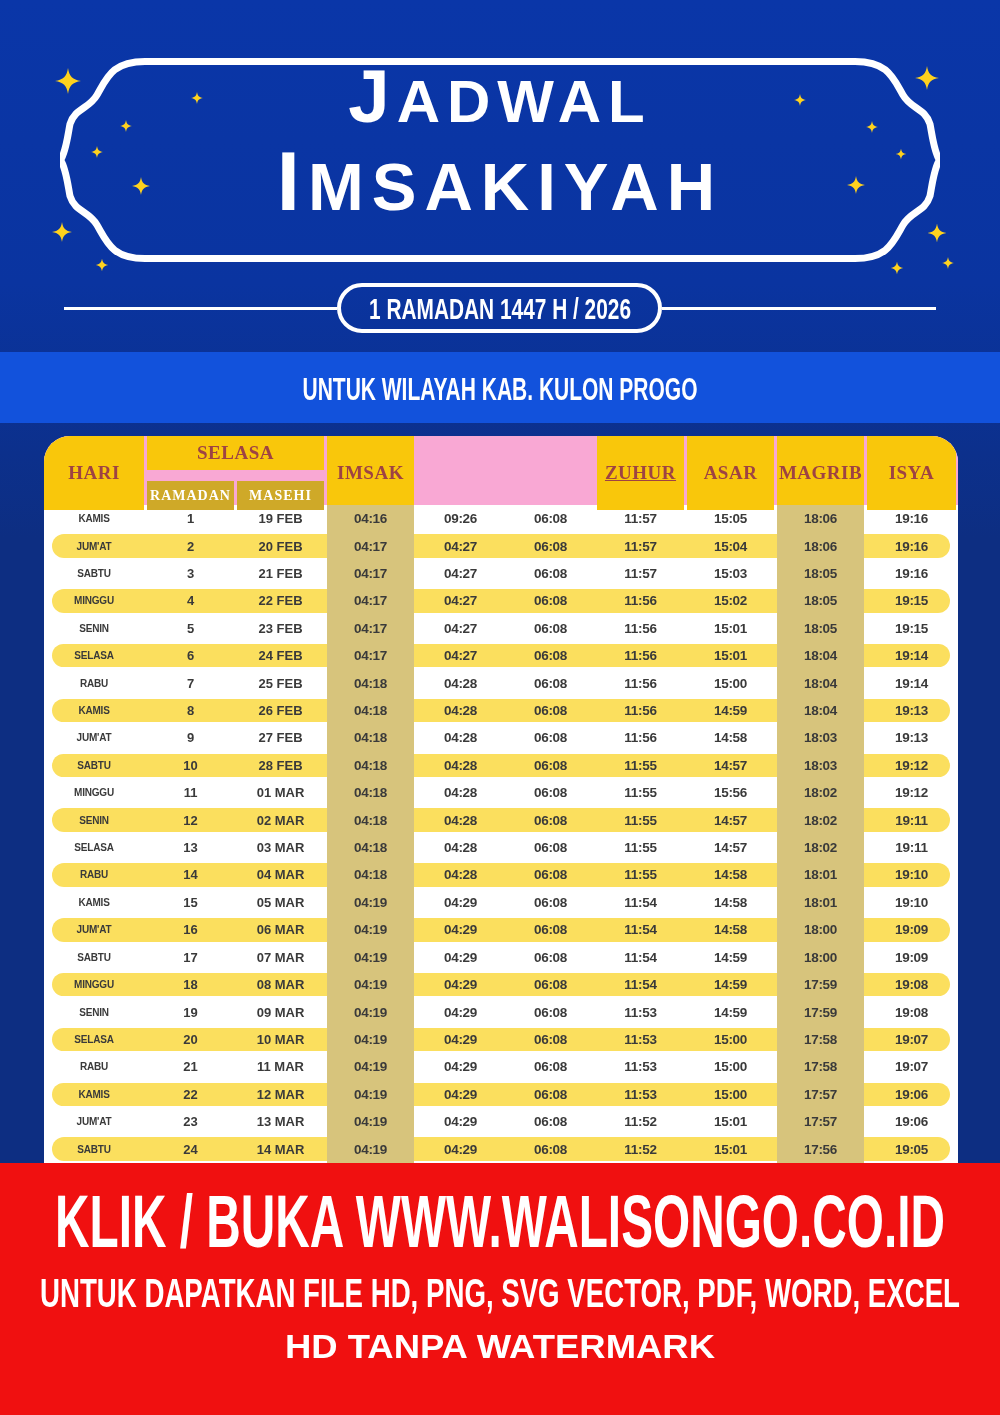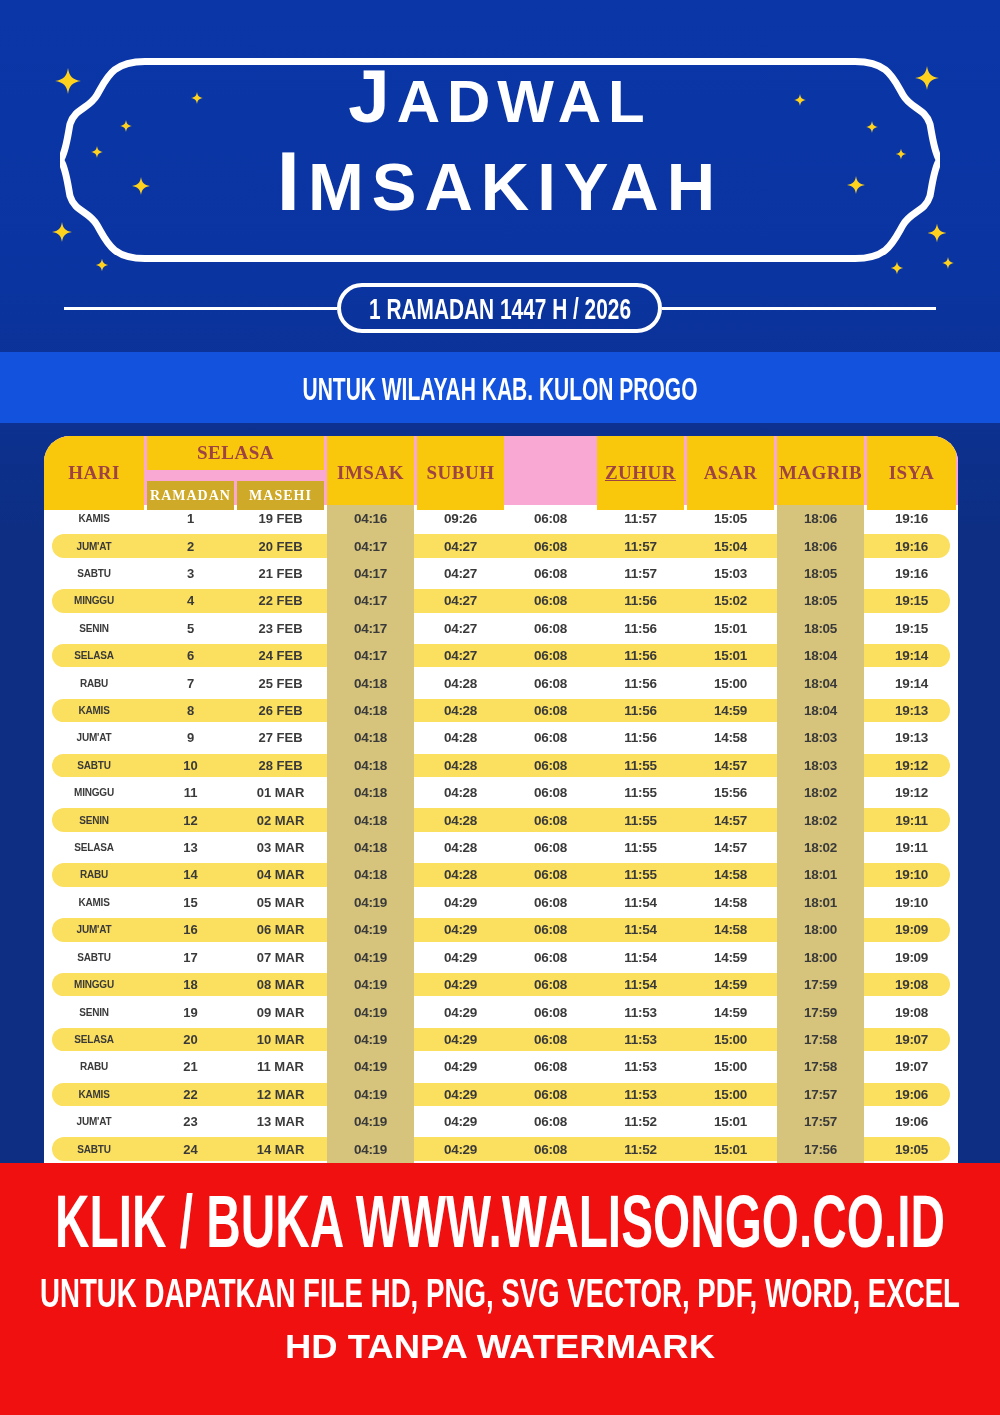--- a/index.html
+++ b/index.html
@@ -142,21 +142,20 @@
     </svg>
   </div>
 
   <div class="table">
     <div class="thead cols">
       <div class="th th-hari">HARI</div>
       <div class="th th-tanggal">SELASA</div>
       <div class="th th-sub th-ramadan">RAMADAN</div>
       <div class="th th-sub th-masehi">MASEHI</div>
       <div class="th th-imsak">IMSAK</div>
-      <div class="th th-subuh">SUBUH</div>
       <div class="th th-zuhur">ZUHUR</div>
       <div class="th th-asar">ASAR</div>
       <div class="th th-magrib">MAGRIB</div>
       <div class="th th-isya">ISYA</div>
     </div>
     <div class="tbody" id="table-body">
       <div class="tan-band band-imsak"></div>
       <div class="tan-band band-magrib"></div>
     <div class="data-row cols">
           <div class="cell cell-hari">KAMIS</div>

